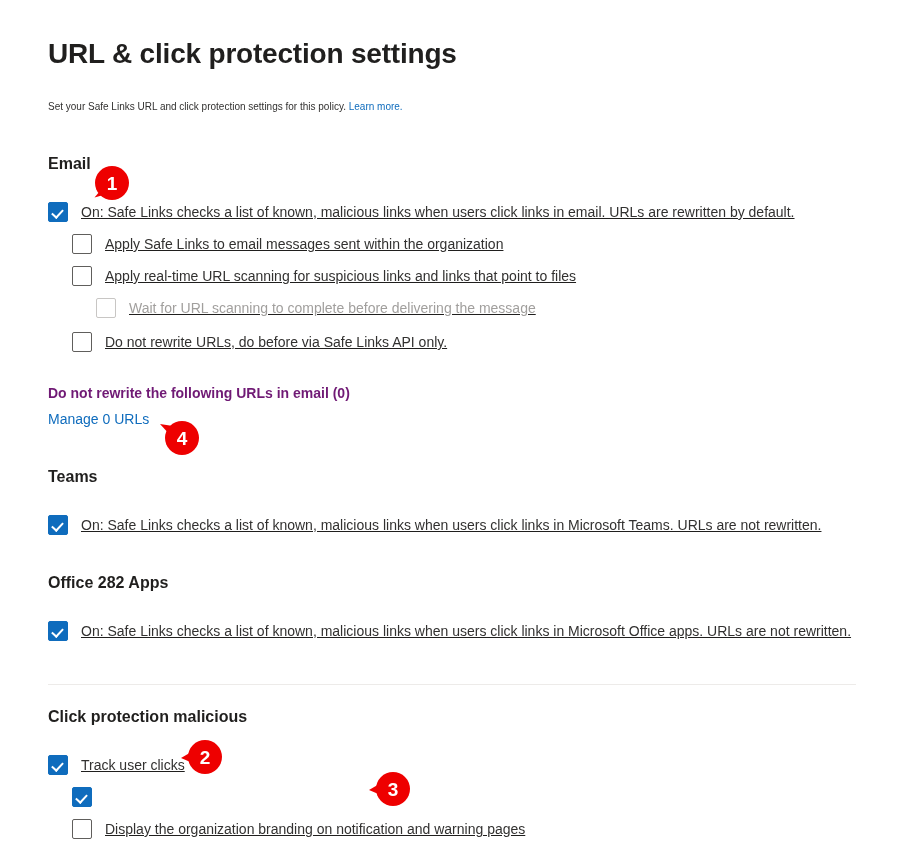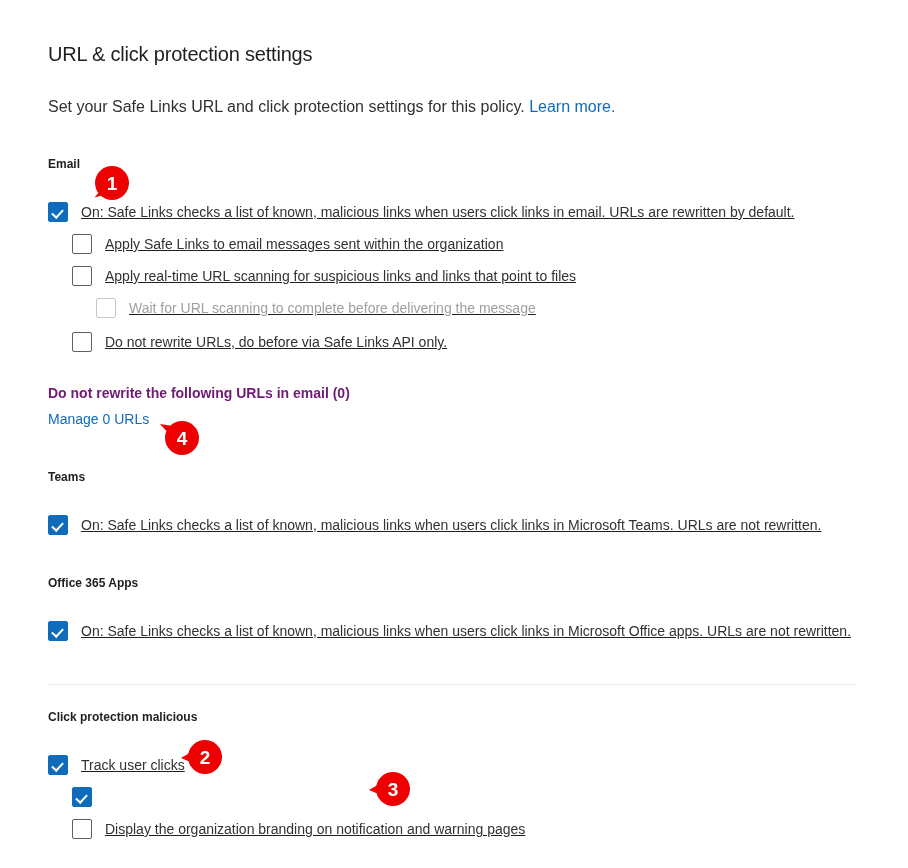--- a/index.html
+++ b/index.html
@@ -17,44 +17,44 @@
     position: relative;
   }
   .page {
     position: relative;
     padding: 0;
   }
   .page-title {
     position: absolute;
     left: 48px;
     top: 36px;
-    font-size: 20px;
-    font-weight: normal;
+    font-size: 28px;
+    font-weight: bold;
     letter-spacing: -0.2px;
     color: #201f1e;
     line-height: 36px;
     white-space: nowrap;
   }
   .subtitle {
     position: absolute;
     left: 48px;
     top: 97px;
-    font-size: 16px;
+    font-size: 10px;
     color: #323130;
     line-height: 20px;
     white-space: nowrap;
   }
   .subtitle a.link {
     color: #0f6cbd;
     text-decoration: none;
   }
   .section-label {
     position: absolute;
     left: 48px;
-    font-size: 12px;
+    font-size: 16px;
     font-weight: bold;
     color: #201f1e;
     line-height: 20px;
     white-space: nowrap;
     text-align: center;
   }
   .cb-row {
     position: absolute;
     display: flex;
     align-items: flex-start;
@@ -199,21 +199,21 @@
 
   <a href="#" class="manage-link" style="top:409px">Manage 0 URLs</a>
 
   <div class="section-label" style="top:467px">Teams</div>
 
   <div class="cb-row" style="left:48px; top:515px">
     <span class="cbox checked"></span>
     <span class="cb-label">On: Safe Links checks a list of known, malicious links when users click links in Microsoft Teams. URLs are not rewritten.</span>
   </div>
 
-  <div class="section-label" style="top:573px">Office 365 Apps</div>
+  <div class="section-label" style="top:573px">Office 282 Apps</div>
 
   <div class="cb-row" style="left:48px; top:621px">
     <span class="cbox checked"></span>
     <span class="cb-label">On: Safe Links checks a list of known, malicious links when users click links in Microsoft Office apps. URLs are not rewritten.</span>
   </div>
 
   <div class="divider" style="top:684px"></div>
 
   <div class="section-label" style="top:707px">Click protection malicious</div>
 

